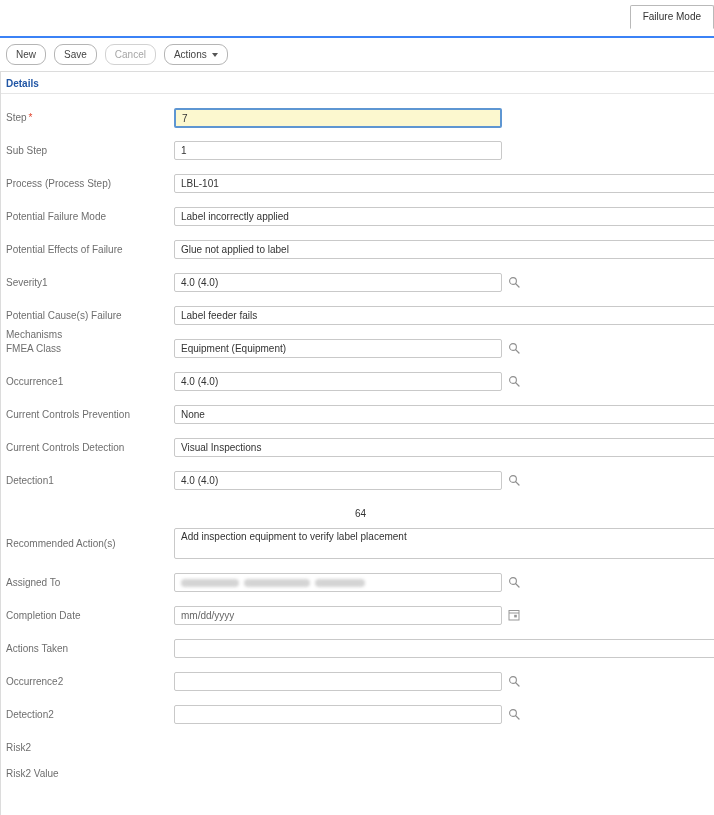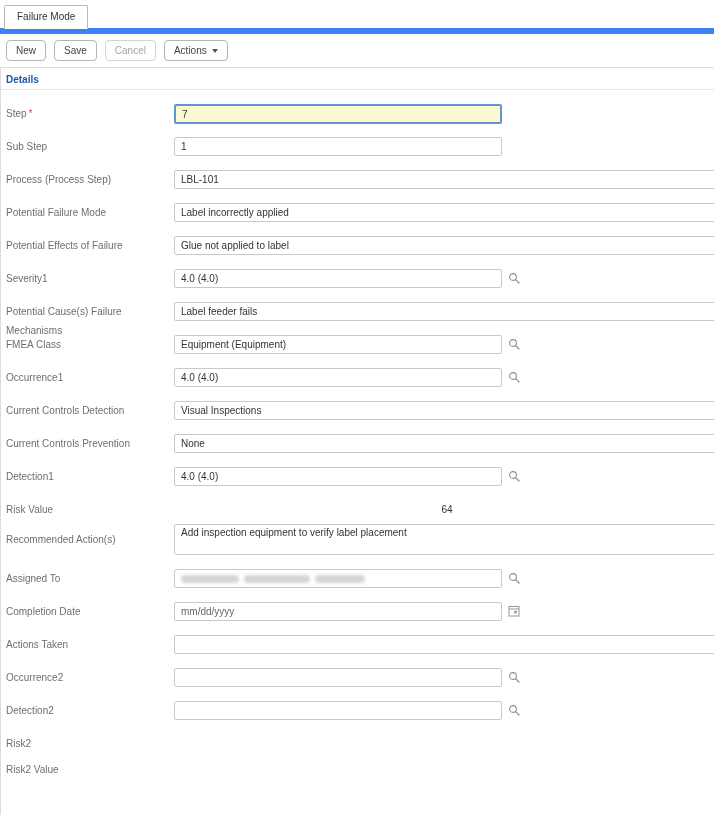--- a/index.html
+++ b/index.html
@@ -2,32 +2,32 @@
 <html style="--accent-blue: #2156a5; --focus-border: #5e96d2; --focus-bg: #fcf8cf; --required-red: #e0452f;"><head>
 <meta charset="utf-8">
 <style>
   * { box-sizing: border-box; }
   html, body { margin: 0; padding: 0; }
   body {
     width: 714px; height: 815px; overflow: hidden; background: #fff;
     font-family: "Liberation Sans", sans-serif; font-size: 10px; color: #333;
   }
   
-  .tabstrip { padding: 5px 0 0 4px; border-bottom: 6px solid #3b82f6; }
+  .tabstrip { padding: 5px 0 8px 4px; border-bottom: 2px solid #3b82f6; text-align: right; }
   .tab {
     display: inline-block; padding: 5px 12px 6px; background: #fff;
     border: 1px solid #b9b9b9; border-bottom: 1px solid #fff;
     border-radius: 2px 2px 0 0; margin-bottom: -1px; position: relative;
     color: #333; cursor: pointer;
   }
   
   .toolbar { height: 33px; display: flex; align-items: center; gap: 8px; padding-left: 6px; }
   .btn {
     height: 21px; padding: 0 9px; background: #fff; border: 1px solid #b5b5b5;
-    border-radius: 4px; font-family: inherit; font-size: 10px; color: #444; cursor: pointer;
+    border-radius: 9px; font-family: inherit; font-size: 10px; color: #444; cursor: pointer;
   }
   .btn.cancel { color: #a6a6a6; border-color: #d2d2d2; }
   .caret {
     display: inline-block; width: 0; height: 0; margin-left: 5px;
     border-left: 3px solid transparent; border-right: 3px solid transparent;
     border-top: 4px solid #555; vertical-align: 1px;
   }
   
   .panel {
     margin-left: 0; height: 752px; overflow: hidden; position: relative;
@@ -169,49 +169,48 @@
       <span class="icon">
             <svg width="13" height="13" viewBox="0 0 13 13">
               <circle cx="5" cy="5" r="3.4" fill="none" stroke="#8f8f8f" stroke-width="1.1"></circle>
               <line x1="7.6" y1="7.6" x2="11" y2="11" stroke="#8f8f8f" stroke-width="1.3" stroke-linecap="round"></line>
             </svg>
           </span>
 
     </div>
   </div>
       <div class="row">
+    <div class="flabel"><span class="ltext">Current Controls Prevention</span><span class="req"></span></div>
+    <div class="fctrl">
+      <input class="finput full" value="None" style="">
+
+    </div>
+  </div>
+      <div class="row">
     <div class="flabel"><span class="ltext">Current Controls Detection</span><span class="req"></span></div>
     <div class="fctrl">
       <input class="finput full" value="Visual Inspections" style="">
 
     </div>
   </div>
       <div class="row">
-    <div class="flabel"><span class="ltext">Current Controls Prevention</span><span class="req"></span></div>
-    <div class="fctrl">
-      <input class="finput full" value="None" style="">
-
-    </div>
-  </div>
-      <div class="row">
     <div class="flabel"><span class="ltext">Detection1</span><span class="req"></span></div>
     <div class="fctrl">
       <input class="finput short" value="4.0 (4.0)" style="">
 
       <span class="icon">
             <svg width="13" height="13" viewBox="0 0 13 13">
               <circle cx="5" cy="5" r="3.4" fill="none" stroke="#8f8f8f" stroke-width="1.1"></circle>
               <line x1="7.6" y1="7.6" x2="11" y2="11" stroke="#8f8f8f" stroke-width="1.3" stroke-linecap="round"></line>
             </svg>
           </span>
 
     </div>
   </div>
       <div class="row row-compact">
-    <div class="flabel"><span class="ltext">Risk Value</span><span class="req"></span></div>
     <div class="fctrl">
 
       <div class="freadonly">64</div>
 
     </div>
   </div>
       <div class="row row-tall">
     <div class="flabel"><span class="ltext">Recommended Action(s)</span><span class="req"></span></div>
     <div class="fctrl">
 

